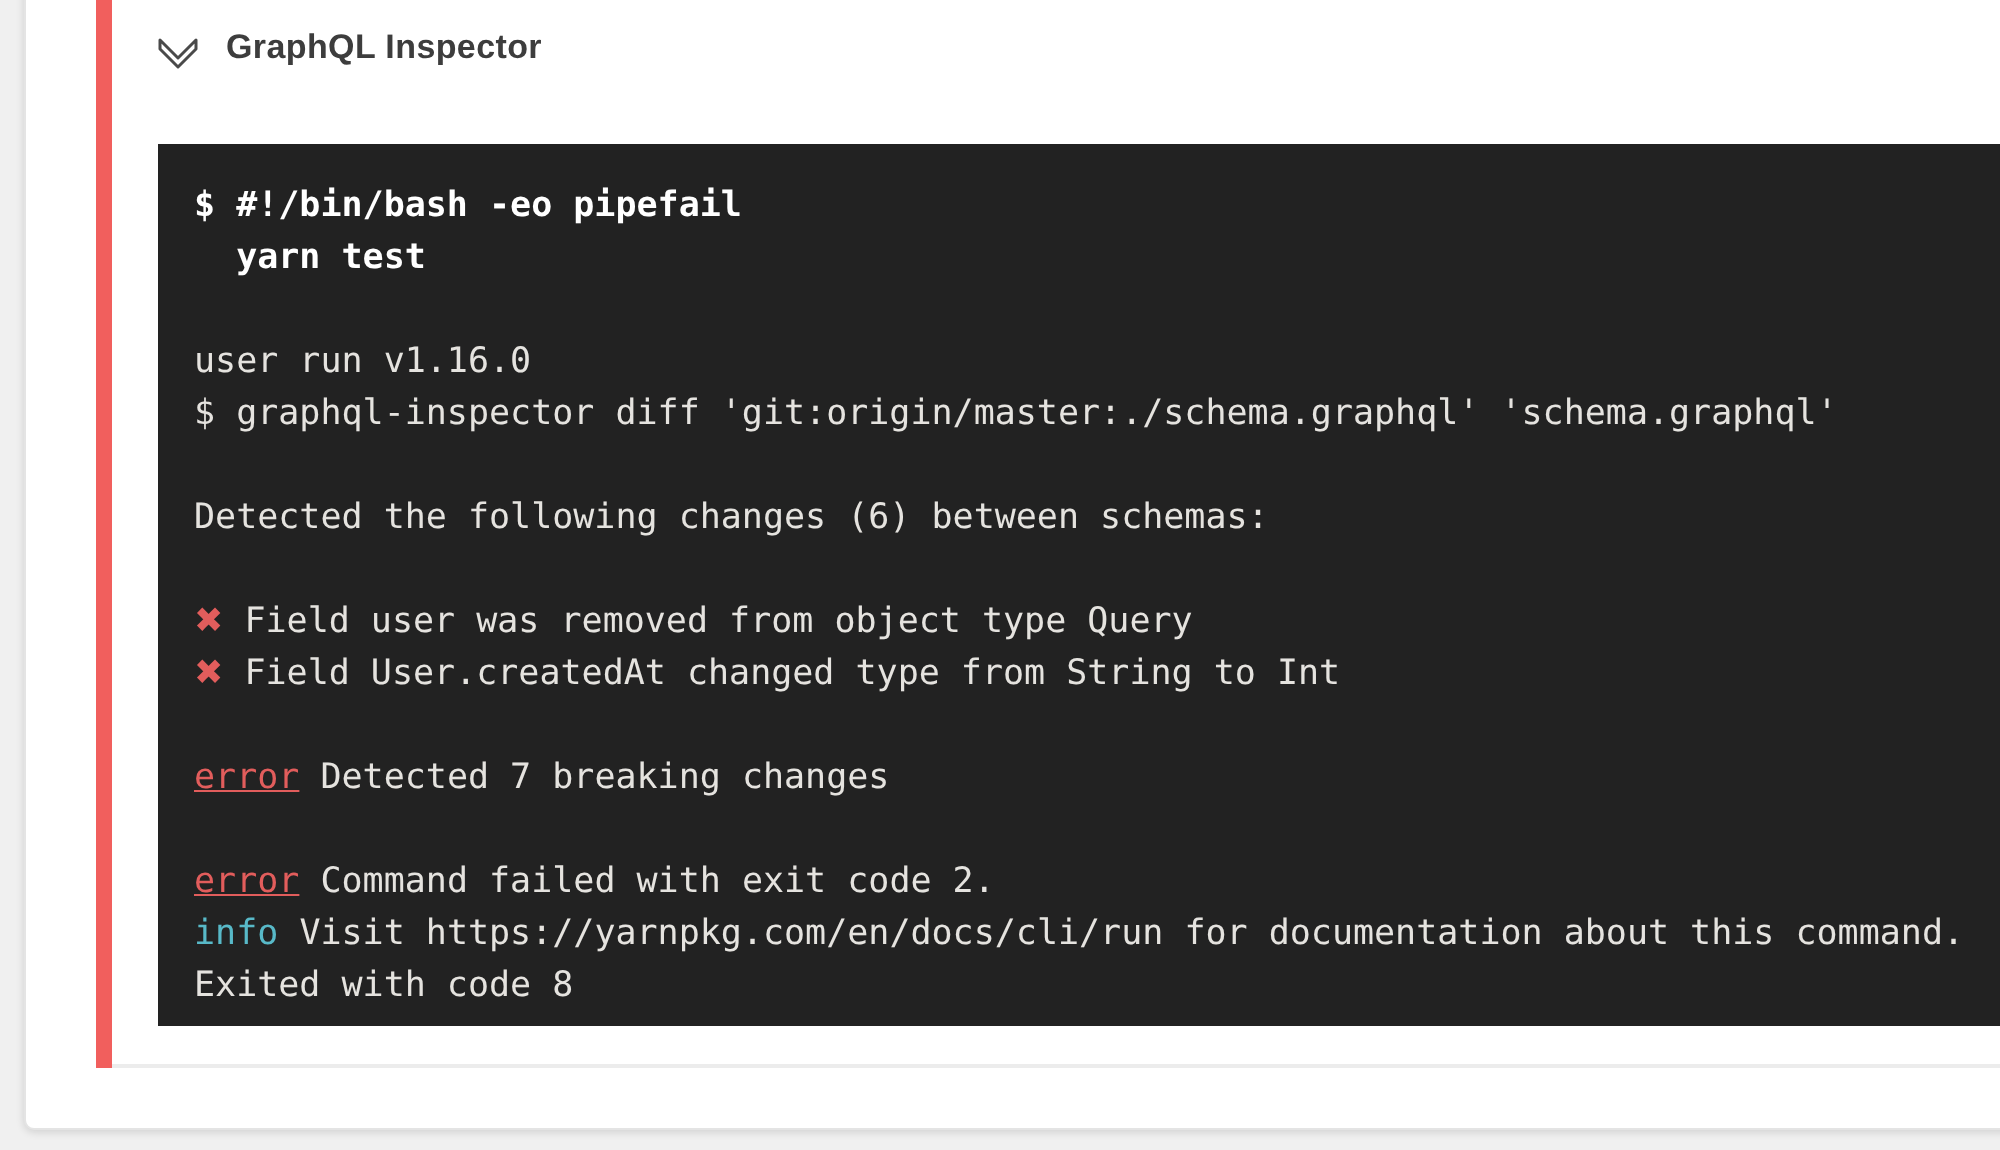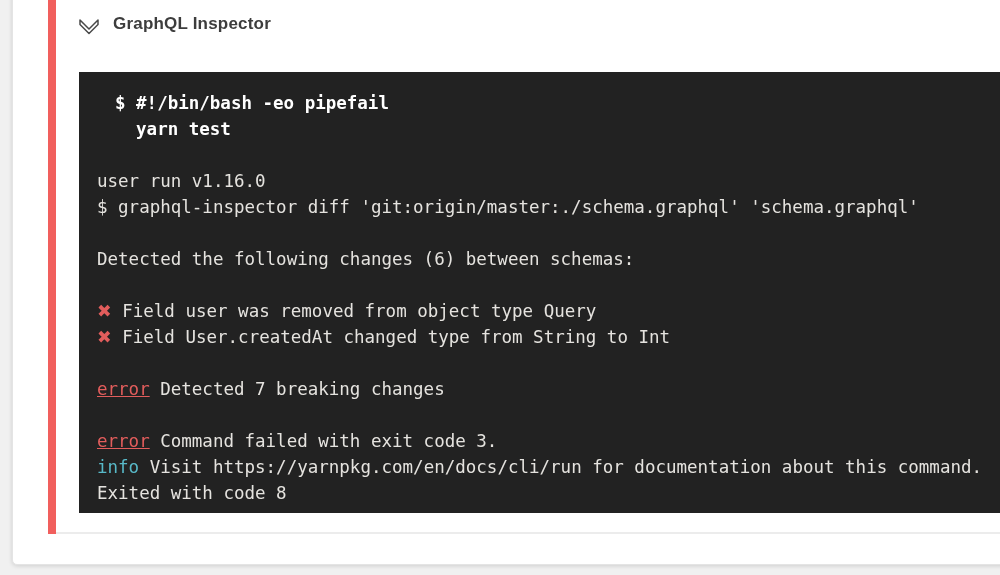--- a/index.html
+++ b/index.html
@@ -62,21 +62,21 @@
     background: var(--terminal-bg, #222222);
     color: var(--terminal-text, #e5e3df);
     font-family: "DejaVu Sans Mono", "Liberation Mono", monospace;
     font-size: 17.5px;
     line-height: 26px;
   }
   .term-line {
     min-height: 26px;
     white-space: pre;
   }
-  .s-bold  { font-weight: bold; color: var(--terminal-bold, #ffffff); margin-left: 18px; }
+  .s-bold  { font-weight: bold; color: var(--terminal-bold, #ffffff); }
   .s-cross { font-weight: bold; color: var(--error-red, #e25d5c);
              font-family: "DejaVu Sans", sans-serif; }
   .s-error { color: var(--error-red, #e25d5c); text-decoration: underline; }
   .s-info  { color: var(--info-cyan, #58b9c8); }
 </style>
 </head>
 <body>
 
 <div class="card">
 
@@ -98,19 +98,19 @@
       <div class="term-line"><span>user run v1.16.0</span></div>
       <div class="term-line"><span>$ graphql-inspector diff 'git:origin/master:./schema.graphql' 'schema.graphql'</span></div>
       <div class="term-line"></div>
       <div class="term-line"><span>Detected the following changes (6) between schemas:</span></div>
       <div class="term-line"></div>
       <div class="term-line"><span class="s-cross">✖</span><span> Field user was removed from object type Query</span></div>
       <div class="term-line"><span class="s-cross">✖</span><span> Field User.createdAt changed type from String to Int</span></div>
       <div class="term-line"></div>
       <div class="term-line"><span class="s-error">error</span><span> Detected 7 breaking changes</span></div>
       <div class="term-line"></div>
-      <div class="term-line"><span class="s-error">error</span><span> Command failed with exit code 3.</span></div>
+      <div class="term-line"><span class="s-error">error</span><span> Command failed with exit code 2.</span></div>
       <div class="term-line"><span class="s-info">info</span><span> Visit https://yarnpkg.com/en/docs/cli/run for documentation about this command.</span></div>
       <div class="term-line"><span>Exited with code 8</span></div>
     </div>
 
   <div class="section-divider"></div>
 </div>
 
 </body></html>

